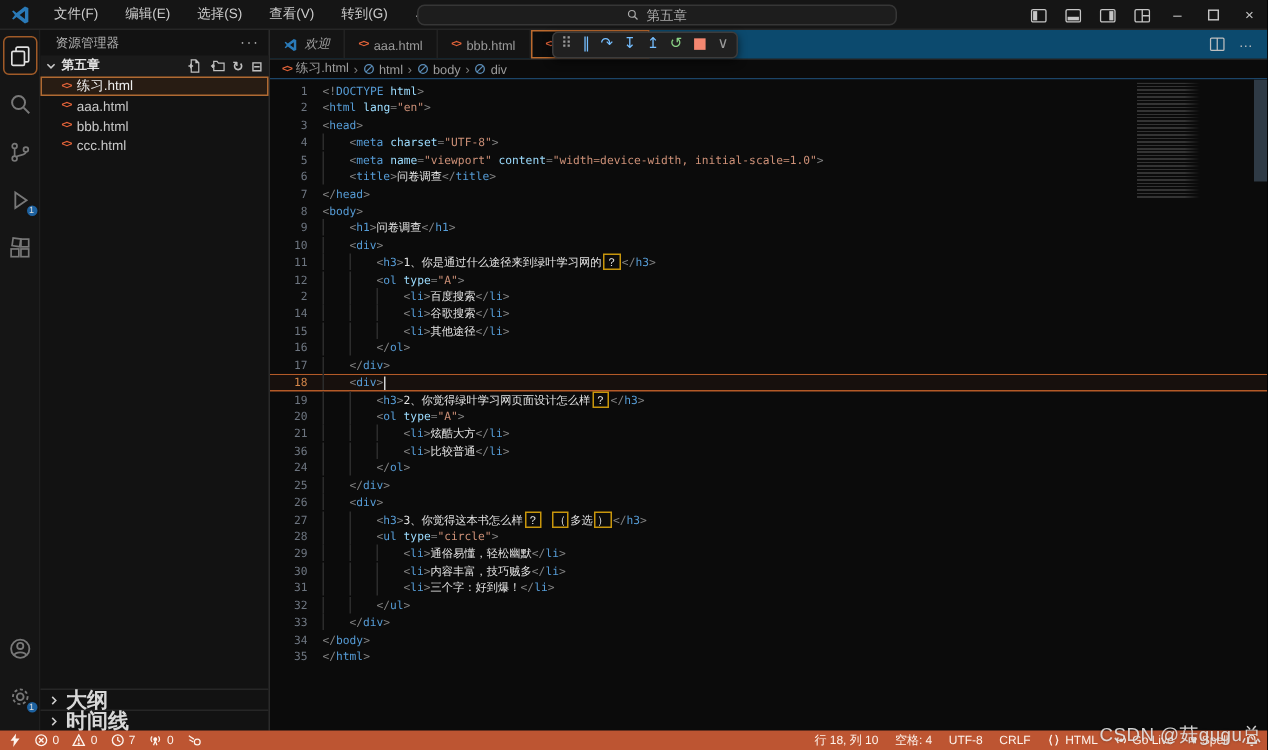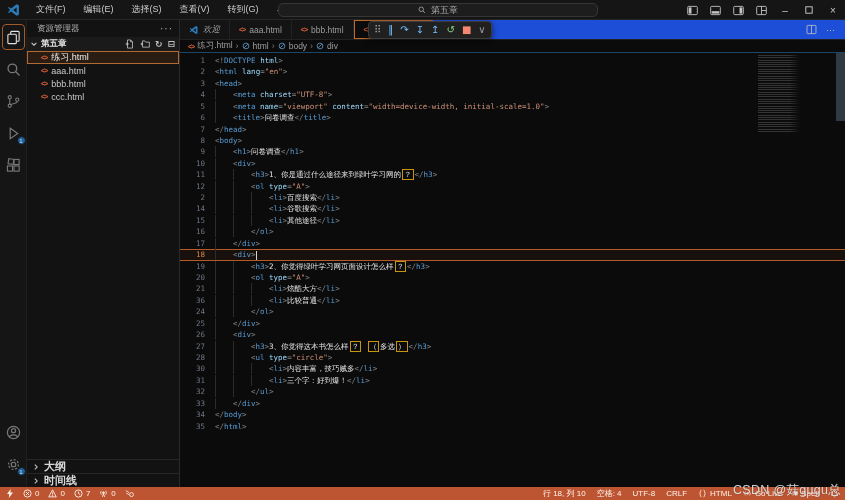--- a/index.html
+++ b/index.html
@@ -45,25 +45,25 @@
   .sb-section { height:14px; display:flex; align-items:center; padding:0 4px 0 3px; background:#1a1a1a;
                 color:#e2e2e2; font-weight:bold; font-size:8.5px; gap:3px; }
   .sb-actions { margin-left:auto; display:flex; gap:5px; align-items:center; color:#c0c0c0; }
   .sb-actions .ga { font-size:9px; line-height:9px; }
   .file-row { height:13px; display:flex; align-items:center; padding-left:13px; gap:4px; color:#c9c9c9;
               font-size:9px; border:1px solid transparent; }
   .file-row.selected { background:#33241633; background:rgba(120,65,25,.22); border:1px solid #b06a33; color:#eee; }
   .html-glyph { color:#e8653a; font-weight:bold; font-size:7px; letter-spacing:-1px; flex:none; }
   .sb-bottom { margin-top:auto; }
   .sb-panel { height:14px; display:flex; align-items:center; gap:4px; padding-left:5px;
-              border-top:1px solid #262626; color:#d8d8d8; font-weight:bold; font-size:11px; }
+              border-top:1px solid #262626; color:#d8d8d8; font-weight:bold; font-size:14px; }
 
   
   .editor { position:relative; flex:1; background:#0b0b0b; }
-  .tabbar { height:20px; background:#1d4ed8; border-bottom:1px solid #222; display:flex; align-items:stretch; }
+  .tabbar { height:20px; background:#0c4a6e; border-bottom:1px solid #222; display:flex; align-items:stretch; }
   .tab { display:flex; align-items:center; gap:4px; padding:0 9px; font-size:8.5px; color:#9d9d9d;
          background:#141414; border-right:1px solid #222; white-space:nowrap; }
   .tab .close { margin-left:5px; color:#bbb; font-size:9px; }
   .tab.active { background:#0c0c0c; border:1px solid #bb6a2e; color:#e9e9e9; }
   .tab.italic .tab-label { font-style:italic; }
   .tab-spacer { flex:1; }
   .editor-actions { display:flex; align-items:center; gap:9px; padding:0 10px; color:#c0c0c0; }
 
   
   .debug-toolbar { position:absolute; left:188px; top:1px; height:18px; background:#202020;
@@ -461,20 +461,24 @@
             </div>
             <div class="code-line">
               <span class="ln">27</span>
               <span class="lc"><span class="guide"></span><span class="guide"></span><span class="tk-p">&lt;</span><span class="tk-t">h3</span><span class="tk-p">&gt;</span><span class="tk-x">3、你觉得这本书怎么样</span><span class="tk-b">？</span><span class="tk-x"> </span><span class="tk-b">（</span><span class="tk-x">多选</span><span class="tk-b">）</span><span class="tk-p">&lt;/</span><span class="tk-t">h3</span><span class="tk-p">&gt;</span></span>
             </div>
             <div class="code-line">
               <span class="ln">28</span>
               <span class="lc"><span class="guide"></span><span class="guide"></span><span class="tk-p">&lt;</span><span class="tk-t">ul</span><span class="tk-a"> type</span><span class="tk-p">=</span><span class="tk-s">"circle"</span><span class="tk-p">&gt;</span></span>
             </div>
             <div class="code-line">
+              <span class="ln">29</span>
+              <span class="lc"><span class="guide"></span><span class="guide"></span><span class="guide"></span><span class="tk-p">&lt;</span><span class="tk-t">li</span><span class="tk-p">&gt;</span><span class="tk-x">通俗易懂，轻松幽默</span><span class="tk-p">&lt;/</span><span class="tk-t">li</span><span class="tk-p">&gt;</span></span>
+            </div>
+            <div class="code-line">
               <span class="ln">30</span>
               <span class="lc"><span class="guide"></span><span class="guide"></span><span class="guide"></span><span class="tk-p">&lt;</span><span class="tk-t">li</span><span class="tk-p">&gt;</span><span class="tk-x">内容丰富，技巧贼多</span><span class="tk-p">&lt;/</span><span class="tk-t">li</span><span class="tk-p">&gt;</span></span>
             </div>
             <div class="code-line">
               <span class="ln">31</span>
               <span class="lc"><span class="guide"></span><span class="guide"></span><span class="guide"></span><span class="tk-p">&lt;</span><span class="tk-t">li</span><span class="tk-p">&gt;</span><span class="tk-x">三个字：好到爆！</span><span class="tk-p">&lt;/</span><span class="tk-t">li</span><span class="tk-p">&gt;</span></span>
             </div>
             <div class="code-line">
               <span class="ln">32</span>
               <span class="lc"><span class="guide"></span><span class="guide"></span><span class="tk-p">&lt;/</span><span class="tk-t">ul</span><span class="tk-p">&gt;</span></span>

